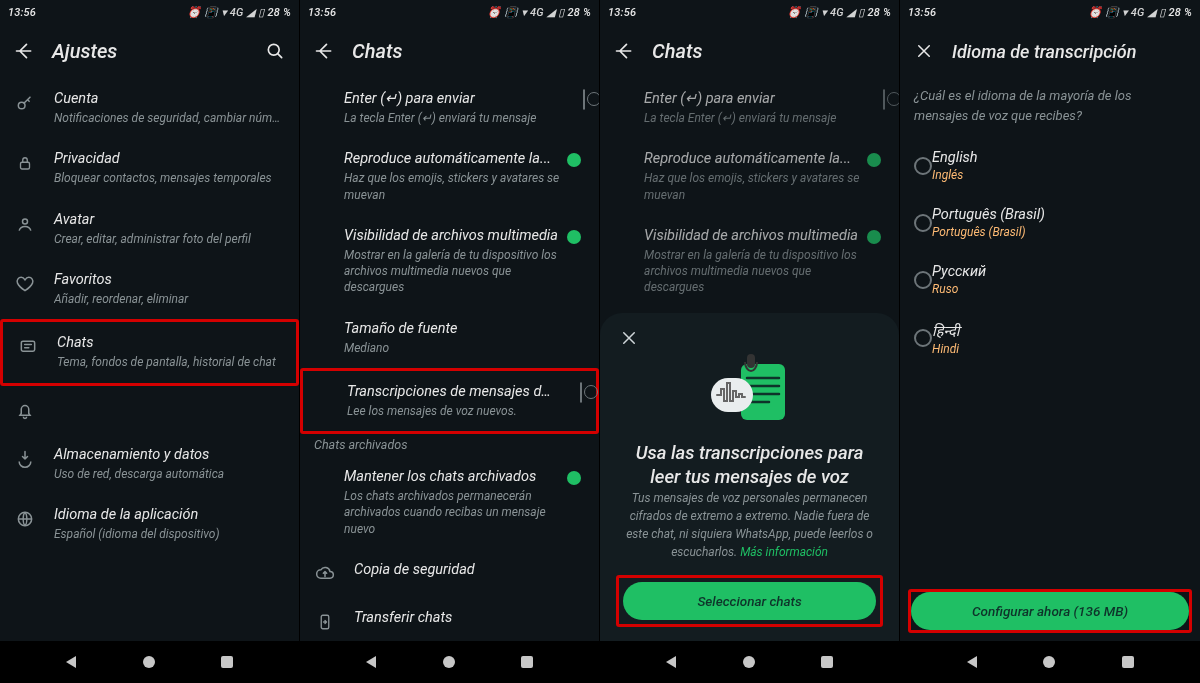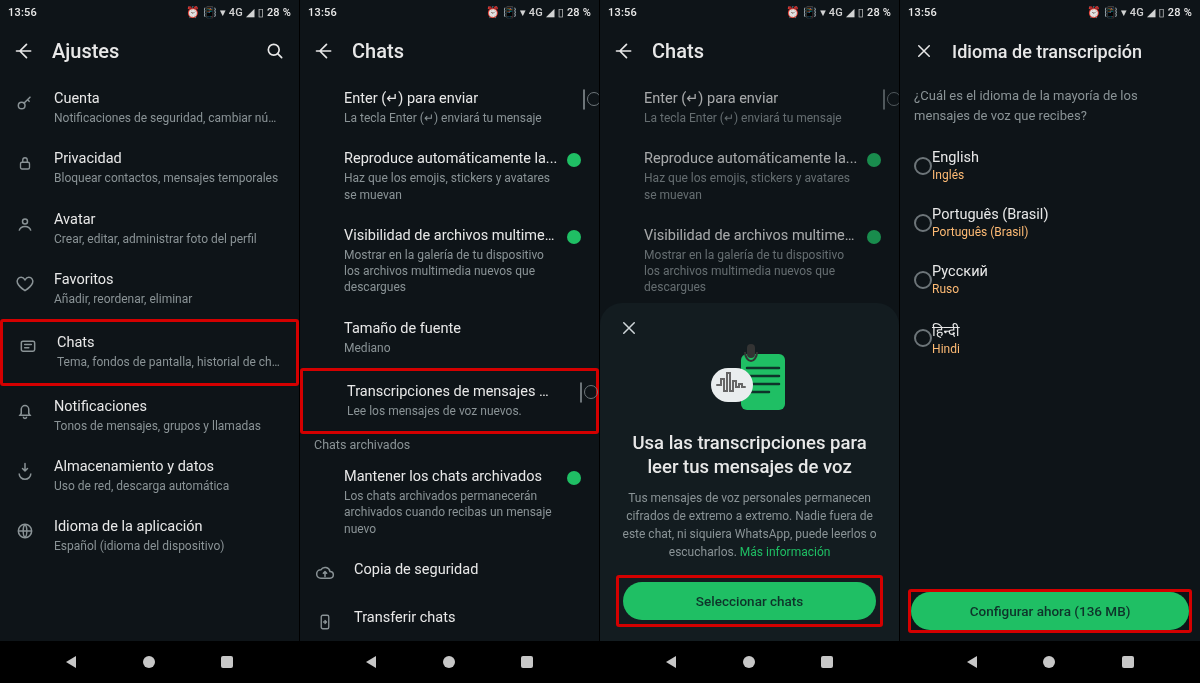--- a/index.html
+++ b/index.html
@@ -1,18 +1,18 @@
 <!DOCTYPE html>
 <html><head>
 <meta charset="utf-8">
 <style>
   * { margin:0; padding:0; box-sizing:border-box; font-family: Roboto, -apple-system, "Segoe UI", Helvetica, Arial, sans-serif; -webkit-font-smoothing:antialiased; }
   body { background:#0a0a0a; color:#e8e8e8; width:1200px; height:683px; overflow:hidden; }
   .stage { display:flex; width:1200px; height:683px; }
-  .phone { width:344px; height:683px; background:#0e1418; position:relative; border-right:1px solid #000; overflow:hidden; }
+  .phone { width:344px; height:683px; background:#0e1418; position:relative; border-right:1px solid #000; overflow:hidden;font-style:italic; }
   .phone:last-child { border-right:none; }
 
   
   .statusbar { height:24px; display:flex; align-items:center; justify-content:space-between; padding:0 8px; font-size:11px; color:#e8e8e8; font-weight:500; letter-spacing:.2px; }
   .statusbar .right { display:flex; align-items:center; gap:3px; }
   .icn{opacity:.9}
 
   
   .appbar { height:54px; display:flex; align-items:center; padding:0 12px; gap:16px; }
   .appbar .title { font-size:20px; font-weight:500; color:#e8e8e8; flex:1; }
@@ -58,21 +58,21 @@
 
   
   .content { position:absolute; top:78px; bottom:42px; left:0; right:0; overflow:hidden; }
 
   
   .greenbtn { background:#1fbf64; color:#0e332a; font-size:13.5px; font-weight:500; height:38px; border-radius:19px; display:flex; align-items:center; justify-content:center; }
 
   
   .sheet { position:absolute; left:0; right:0; bottom:42px; background:#131c20; border-top-left-radius:22px; border-top-right-radius:22px; padding:12px 16px 14px; }
   .sheet .close{ width:26px; height:26px; display:flex; align-items:center; justify-content:center; color:#cfd6d9; }
-  .sheet h2{ font-size:18.5px; font-weight:500; text-align:center; color:#e8e8e8; margin:8px 6px 10px; line-height:1.3;}
+  .sheet h2{ font-size:18.5px; font-weight:500; text-align:center; color:#e8e8e8; margin:8px 6px 0; line-height:1.3;}
   .sheet p{ font-size:12px; color:#8a9396; text-align:center; line-height:1.5; margin:0 6px 14px;}
   .sheet p .link{ color:#1fbf64; }
   .illus { height:82px; display:flex; align-items:center; justify-content:center; margin-bottom:6px;}
 
   
   .radio { width:18px; height:18px; border-radius:50%; border:2px solid #6d7579; display:flex; align-items:center; justify-content:center;}
   .radio.sel { border-color:#1fbf64;}
   .radio.sel .dot{ width:9px; height:9px; border-radius:50%; background:#1fbf64;}
   .langrow{padding:12px 14px; display:flex; align-items:center; }
   .langrow .lt .a{font-size:14.5px;color:#e8e8e8;}
@@ -180,24 +180,20 @@
               <div class="s clip">Tema, fondos de pantalla, historial de chat</div>
             </div>
           </div>
           <div class="row">
             <span class="leading">
               <svg width="20" height="20" viewBox="0 0 24 24" fill="none">
                 <path d="M6 17h12l-1.5-2V10a4.5 4.5 0 00-9 0v5L6 17z" stroke="#8a9396" stroke-width="1.8"></path>
                 <path d="M10 19a2 2 0 004 0" stroke="#8a9396" stroke-width="1.8"></path>
               </svg>
             </span>
-            <div class="txt">
-              <div class="t">Notificaciones</div>
-              <div class="s clip">Tonos de mensajes, grupos y llamadas</div>
-            </div>
           </div>
           <div class="row">
             <span class="leading">
               <svg width="20" height="20" viewBox="0 0 24 24" fill="none">
                 <path d="M12 3v9m0 0l-3-3m3 3l3-3" stroke="#8a9396" stroke-width="1.8" stroke-linecap="round"></path>
                 <path d="M5 15a7 7 0 0014 0" stroke="#8a9396" stroke-width="1.8"></path>
               </svg>
             </span>
             <div class="txt">
               <div class="t">Almacenamiento y datos</div>

